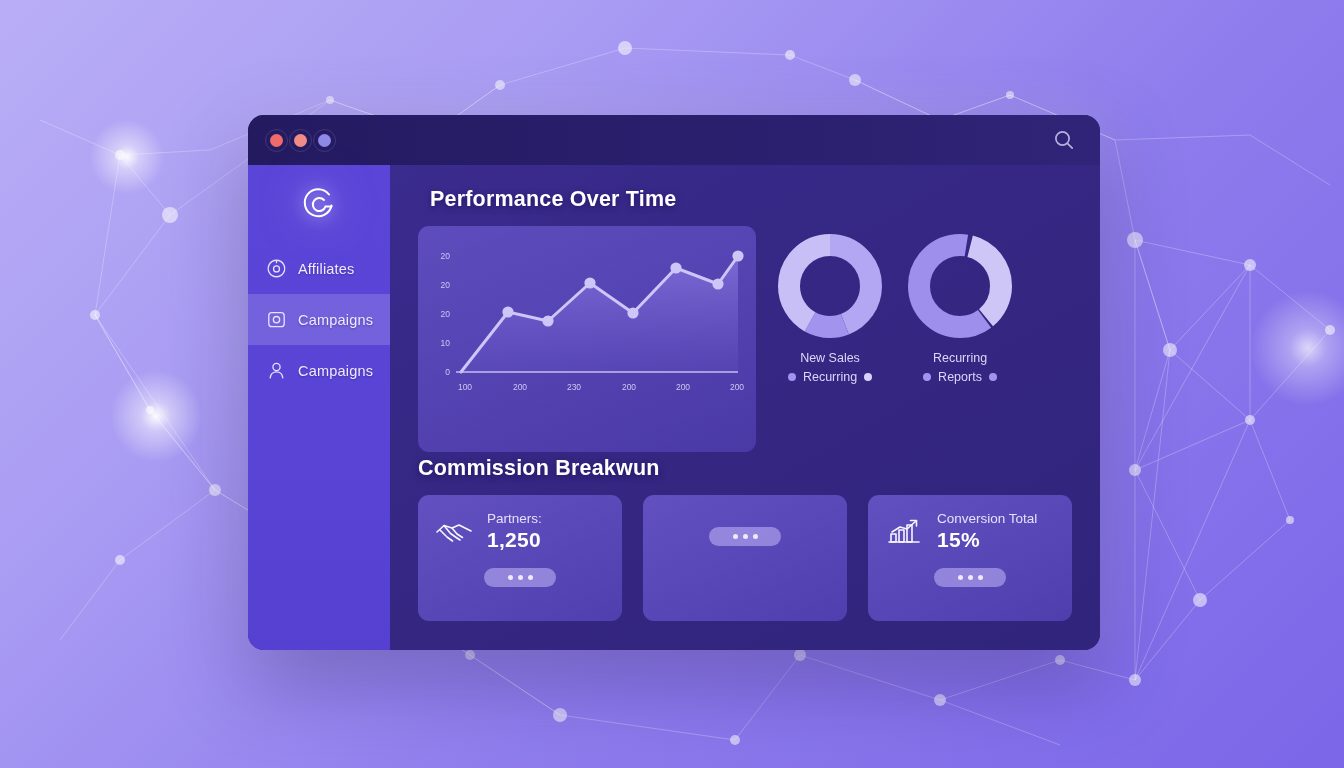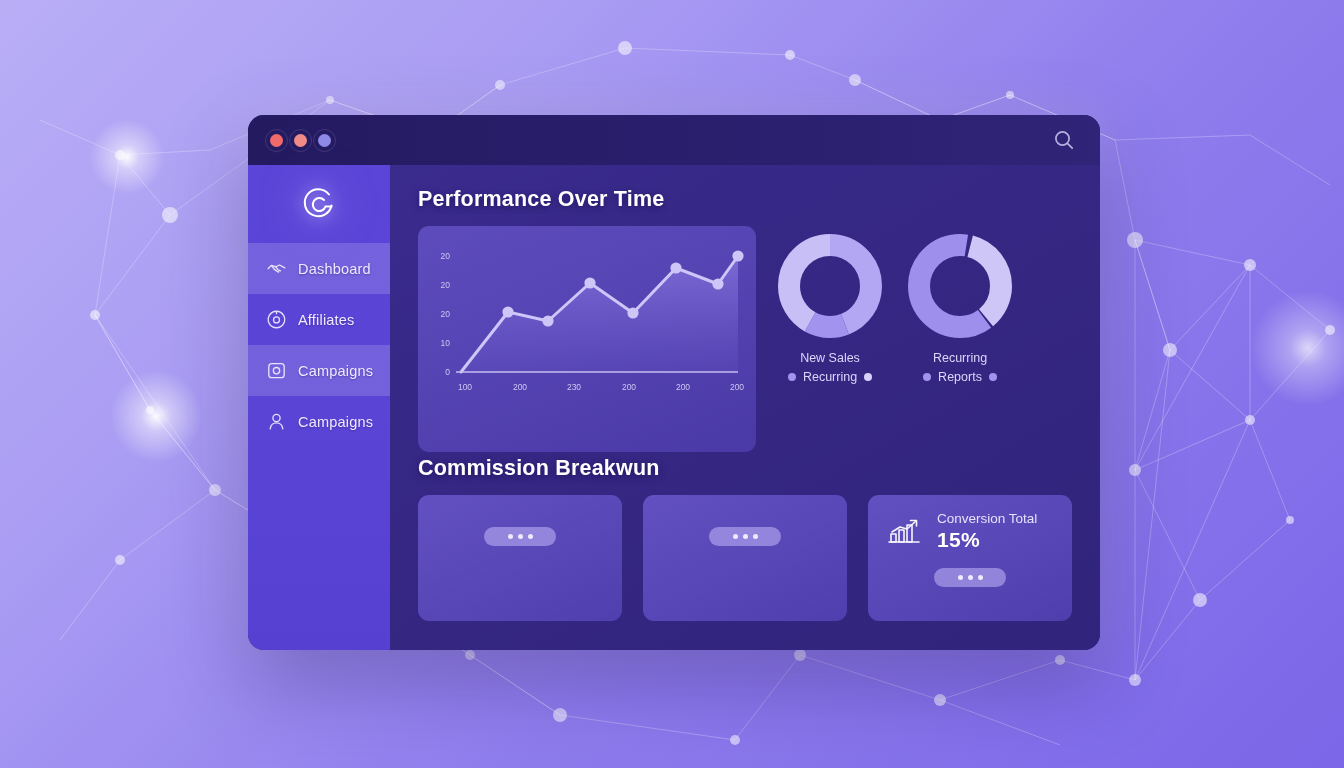--- a/index.html
+++ b/index.html
@@ -62,21 +62,21 @@
 
   
   #main {
     flex:1; background:linear-gradient(150deg,#3a2b8e 0%,#352783 40%,#31247c 100%);
     padding:22px 26px 0 28px; position:relative;
   }
   .section-title {
     color:#ffffff; font-size:21.5px; font-weight:bold; letter-spacing:.2px;
     text-shadow:0 2px 6px rgba(20,5,70,.5);
   }
-  #perf-title { margin-bottom:14px; }
+  #perf-title { margin-bottom:14px;margin-left:12px; }
 
   #top-row { display:flex; gap:18px; align-items:flex-start; }
 
   
   #line-chart-card {
     width:338px; height:226px; border-radius:11px;
     background:linear-gradient(160deg, rgba(124,104,230,0.55) 0%, rgba(104,84,216,0.42) 100%);
     position:relative; overflow:hidden;
   }
   #line-chart-svg { position:absolute; inset:0; }
@@ -184,28 +184,20 @@
   <div id="window-body">
 
     <nav id="sidebar">
       <div id="logo-wrap">
         <svg id="logo-mark" viewBox="0 0 44 44" fill="none" stroke="#ffffff" stroke-width="2" stroke-linecap="round">
           <path d="M32 12.5 A13.5 13.5 0 1 0 34.5 23.5"></path>
           <path d="M27 18 A6.5 6.5 0 1 0 28.5 24.5 L34.5 24.5"></path>
         </svg>
       </div>
 
-      <div class="nav-item active">
-        <svg class="nav-ico" viewBox="0 0 24 24" fill="none" stroke="#f1ecff" stroke-width="1.5" stroke-linejoin="round">
-          <path d="M2 12.5 L6 8.5 L11 10 L15.5 8 L22 11.5"></path>
-          <path d="M6 8.5 L9.5 13 L12.5 15 L15 16.5"></path>
-          <path d="M11 10 L14 13.5 L17 15"></path>
-        </svg>
-        <span class="nav-label">Dashboard</span>
-      </div>
 
       <div class="nav-item">
         <svg class="nav-ico" viewBox="0 0 24 24" fill="none" stroke="#f1ecff" stroke-width="1.5">
           <path d="M12 2.6 A9.4 9.4 0 1 1 11.9 2.6"></path>
           <circle cx="12" cy="12.5" r="3.4"></circle>
           <path d="M12 2.6 L12 6"></path>
         </svg>
         <span class="nav-label">Affiliates</span>
       </div>
 
@@ -306,20 +298,32 @@
           </div>
 
         </div>
       </div>
 
       <h2 id="commission-title" class="section-title">Commission Breakwun</h2>
 
       <div id="cards-row">
 
         <div class="stat-card">
+          <div class="card-top">
+            <svg class="card-ico" viewBox="0 0 40 40" fill="none" stroke="#ffffff" stroke-width="1.6" stroke-linejoin="round" stroke-linecap="round">
+              <path d="M3 20 L10 13.5 L18 16 L25 13 L37 19"></path>
+              <path d="M10 13.5 L16.5 21.5 L21.5 25 L26 28"></path>
+              <path d="M18 16 L23 22 L28.5 25.5"></path>
+              <path d="M6 18 L12 24 M13 25 L18.5 29"></path>
+            </svg>
+            <div class="card-text">
+              <span class="card-label">Partners:</span>
+              <span class="card-value">1,250</span>
+            </div>
+          </div>
           <div class="card-pill">
             <span class="pill-dot"></span>
             <span class="pill-dot"></span>
             <span class="pill-dot"></span>
           </div>
         </div>
 
         <div class="stat-card">
           <div class="card-pill">
             <span class="pill-dot"></span>

